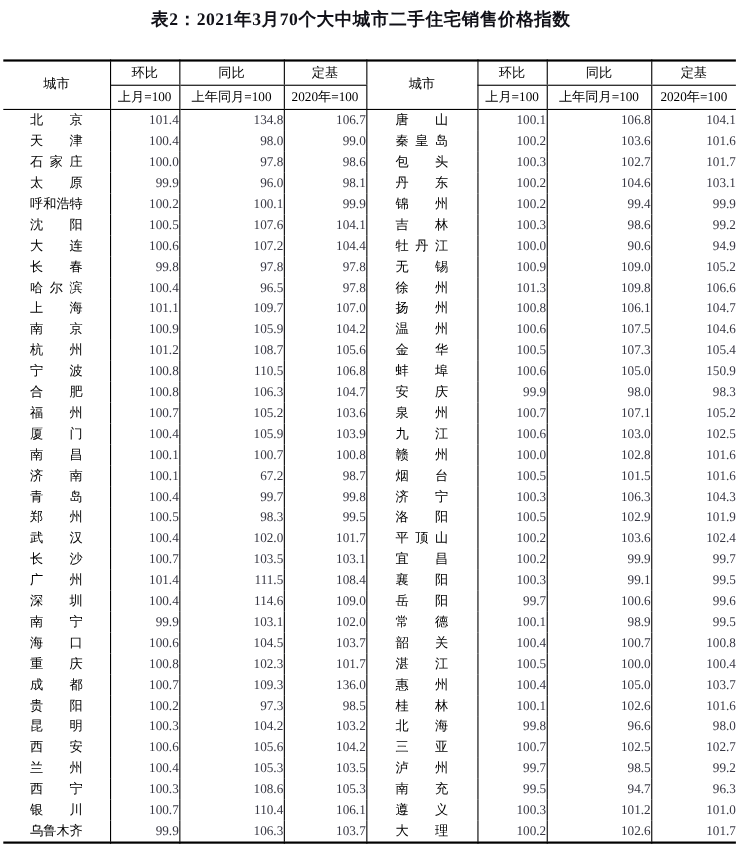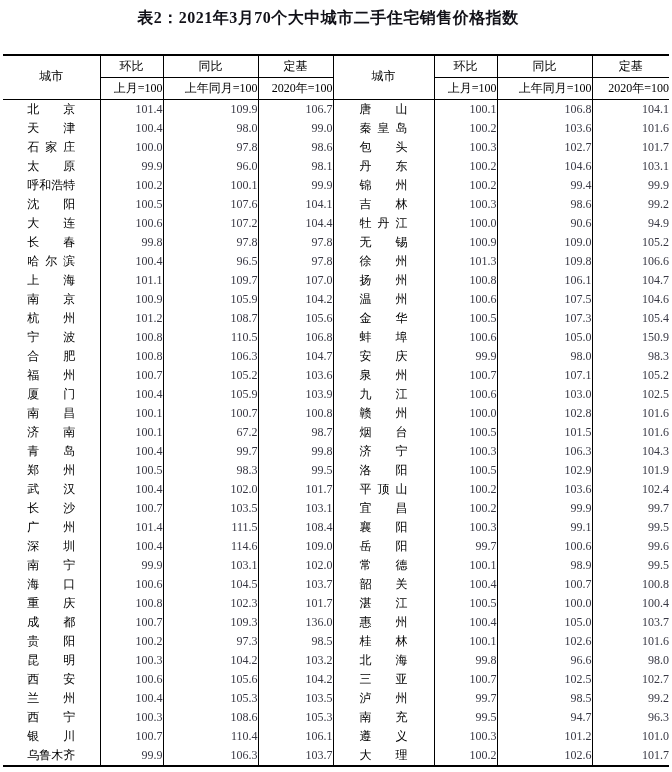--- a/index.html
+++ b/index.html
@@ -35,21 +35,21 @@
   }
   table.idx th, table.idx td {
     padding: 0;
     font-weight: normal;
     font-size: 12px;
     overflow: hidden;
     white-space: nowrap;
   }
   thead th { height: 21px; line-height: 21px; text-align: center; }
   thead tr.h1 th { border-bottom: 1px solid #000; }
-  thead tr.h2 th { border-bottom: 1px solid #000; text-align: right; }
+  thead tr.h2 th { border-bottom: 1px solid #000; }
   thead th.span2 { border-bottom: 1px solid #000; font-family: Liberation Mono, monospace; }
   tbody td { height: 19px; line-height: 19px; }
   .vline { border-left: 1px solid #000; }
   td.num {
     text-align: right;
     padding-right: 6px;
     color: #383844;
     font-family: "Liberation Serif", "DejaVu Serif", serif;
   }
   td.city { text-align: center; }
@@ -95,21 +95,21 @@
         <th class="vline">2020年=100</th>
         <th class="vline">上月=100</th>
         <th class="vline">上年同月=100</th>
         <th class="vline">2020年=100</th>
       </tr>
     </thead>
     <tbody>
         <tr>
           <td class="city"><span class="city-name">北京</span></td>
           <td class="num vline">101.4</td>
-          <td class="num vline">109.9</td>
+          <td class="num vline">134.8</td>
           <td class="num vline">106.7</td>
           <td class="city vline"><span class="city-name">唐山</span></td>
           <td class="num vline">100.1</td>
           <td class="num vline">106.8</td>
           <td class="num vline">104.1</td>
         </tr>
         <tr>
           <td class="city"><span class="city-name">天津</span></td>
           <td class="num vline">100.4</td>
           <td class="num vline">98.0</td>

